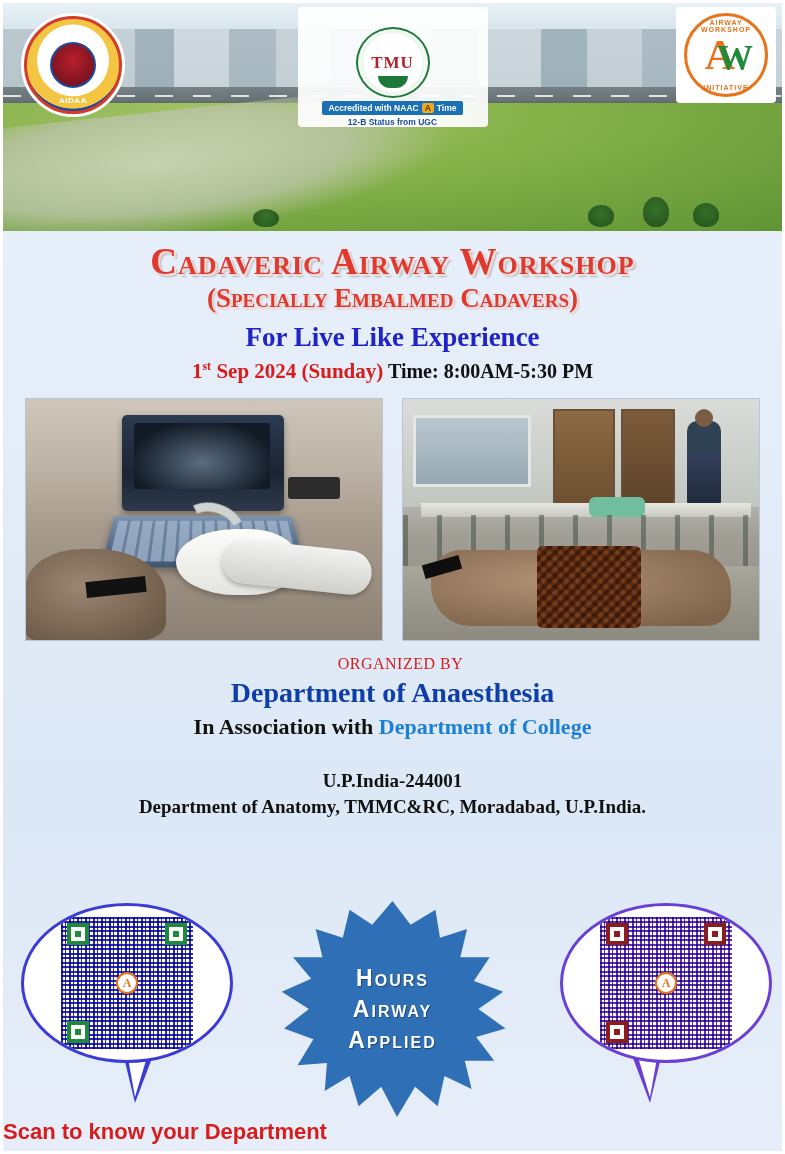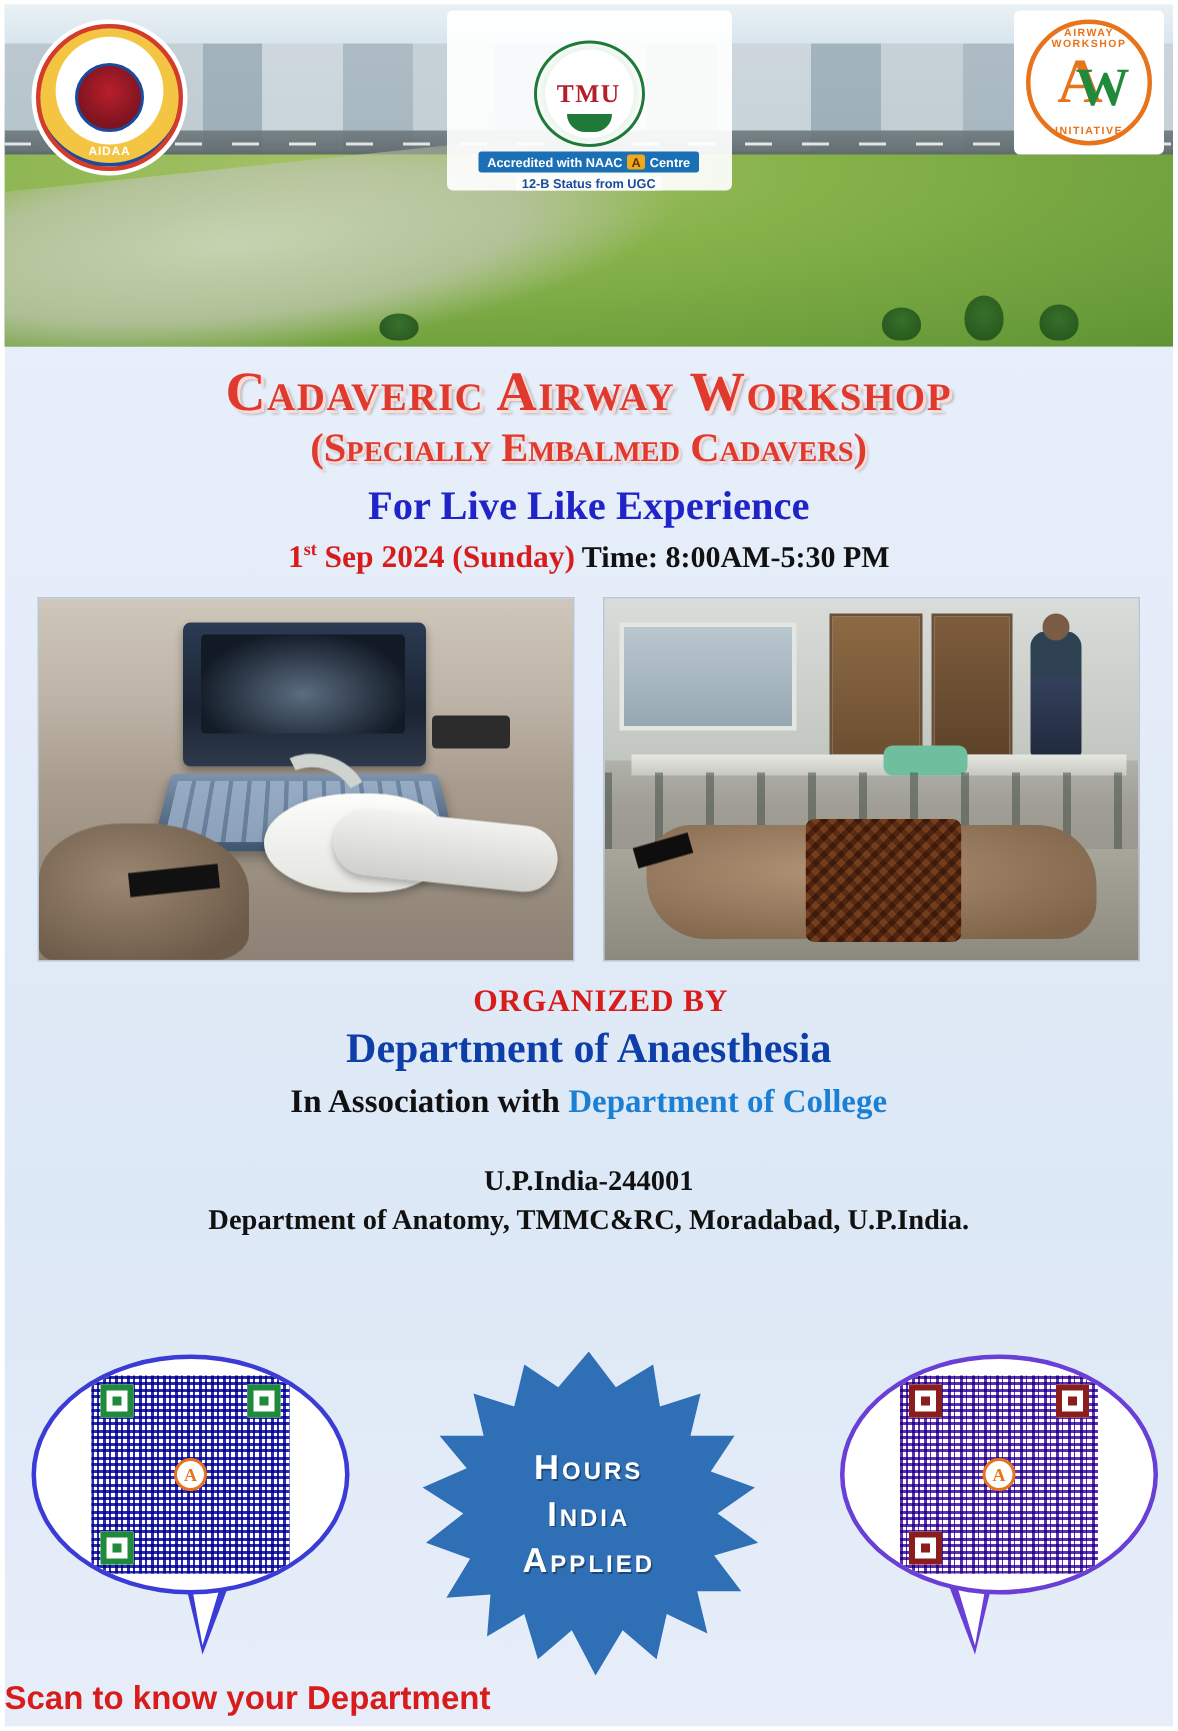--- a/index.html
+++ b/index.html
@@ -336,21 +336,21 @@
   }
   .photo-2 .greencloth {
     position:absolute; left:186px; top:98px; width:56px; height:20px;
     background:#6fbf9f; border-radius:6px;
   }
 
   
   .org { text-align:center; margin-top: 14px; }
   .org .lbl {
     font-family:"Liberation Serif", serif;
-    font-size:21px; font-weight:bold; color:#d81c1c; letter-spacing:.5px;padding-left:16px;
+    font-size:16px; font-weight:normal; color:#d81c1c; letter-spacing:.5px;padding-left:16px;
   }
   .org .dept {
     font-family:"Liberation Serif", serif;
     font-size:28px; font-weight:bold; color:#0e3fa8; margin-top:4px;
   }
   .org .assoc {
     font-family:"Liberation Serif", serif;
     font-size:22px; font-weight:bold; color:#111; margin-top:5px;
   }
   .org .assoc .blue { color:#1b7fd4; }
@@ -494,21 +494,21 @@
     </div>
 
     <div class="logo logo-center">
       <div class="tmu-seal">
         <span class="tmu-text">TMU</span>
         <span class="leaf"></span>
       </div>
       <div class="naac">
         <span>Accredited with NAAC</span>
         <span class="grade">A</span>
-        <span>Centre</span>
+        <span>Time</span>
       </div>
       <div class="ugc">12-B Status from UGC</div>
     </div>
 
     <div class="logo logo-right">
       <div class="aw-circle">
         <span class="top-arc">AIRWAY  WORKSHOP</span>
         <span class="a-letter">A</span>
         <span class="w-letter">W</span>
         <span class="bot-arc">INITIATIVE</span>
@@ -595,20 +595,20 @@
           </div>
         <div class="finder bl red">
             <i></i>
           </div>
         <div class="qr-logo">A</div>
       </div>
     </div>
 
     <div class="starburst">
       <div class="line">Hours</div>
-      <div class="line">India</div>
+      <div class="line">Airway</div>
       <div class="line">Applied</div>
     </div>
 
     <div class="scan-label left">Scan to know your Department</div>
   </div>
 
 </div>
 
 </body></html>

